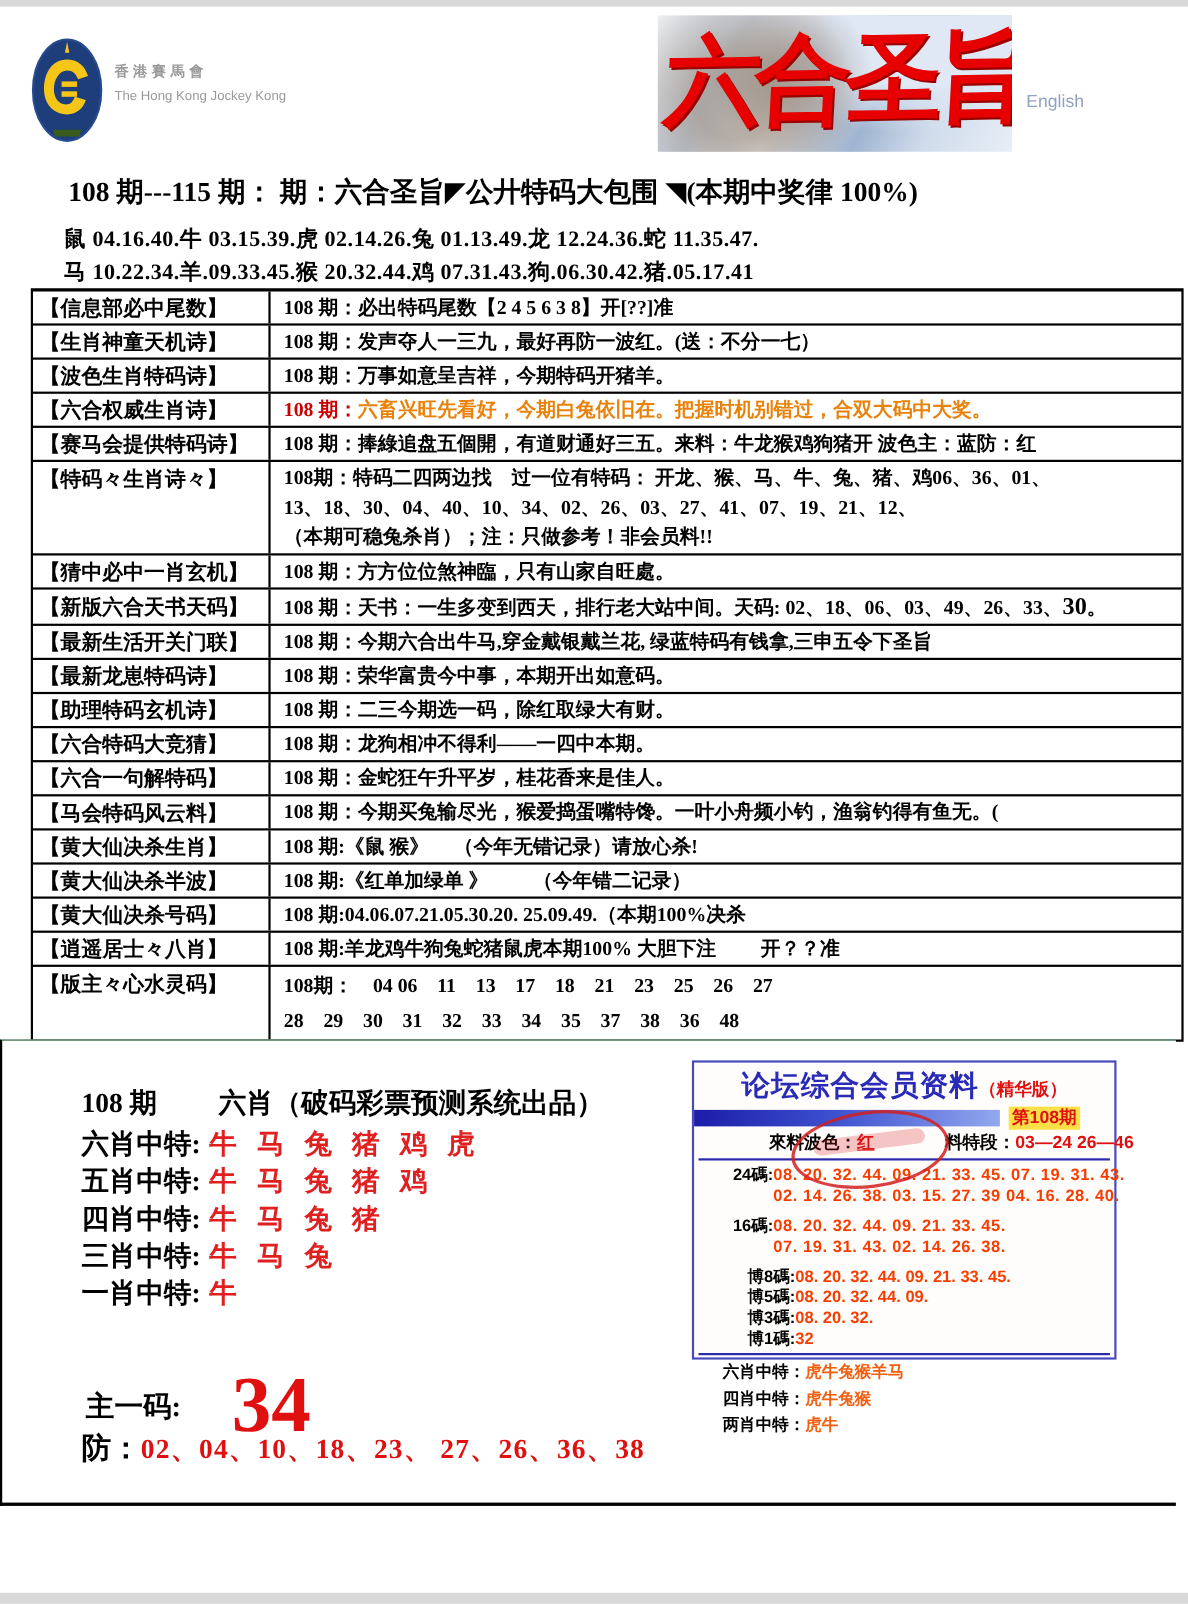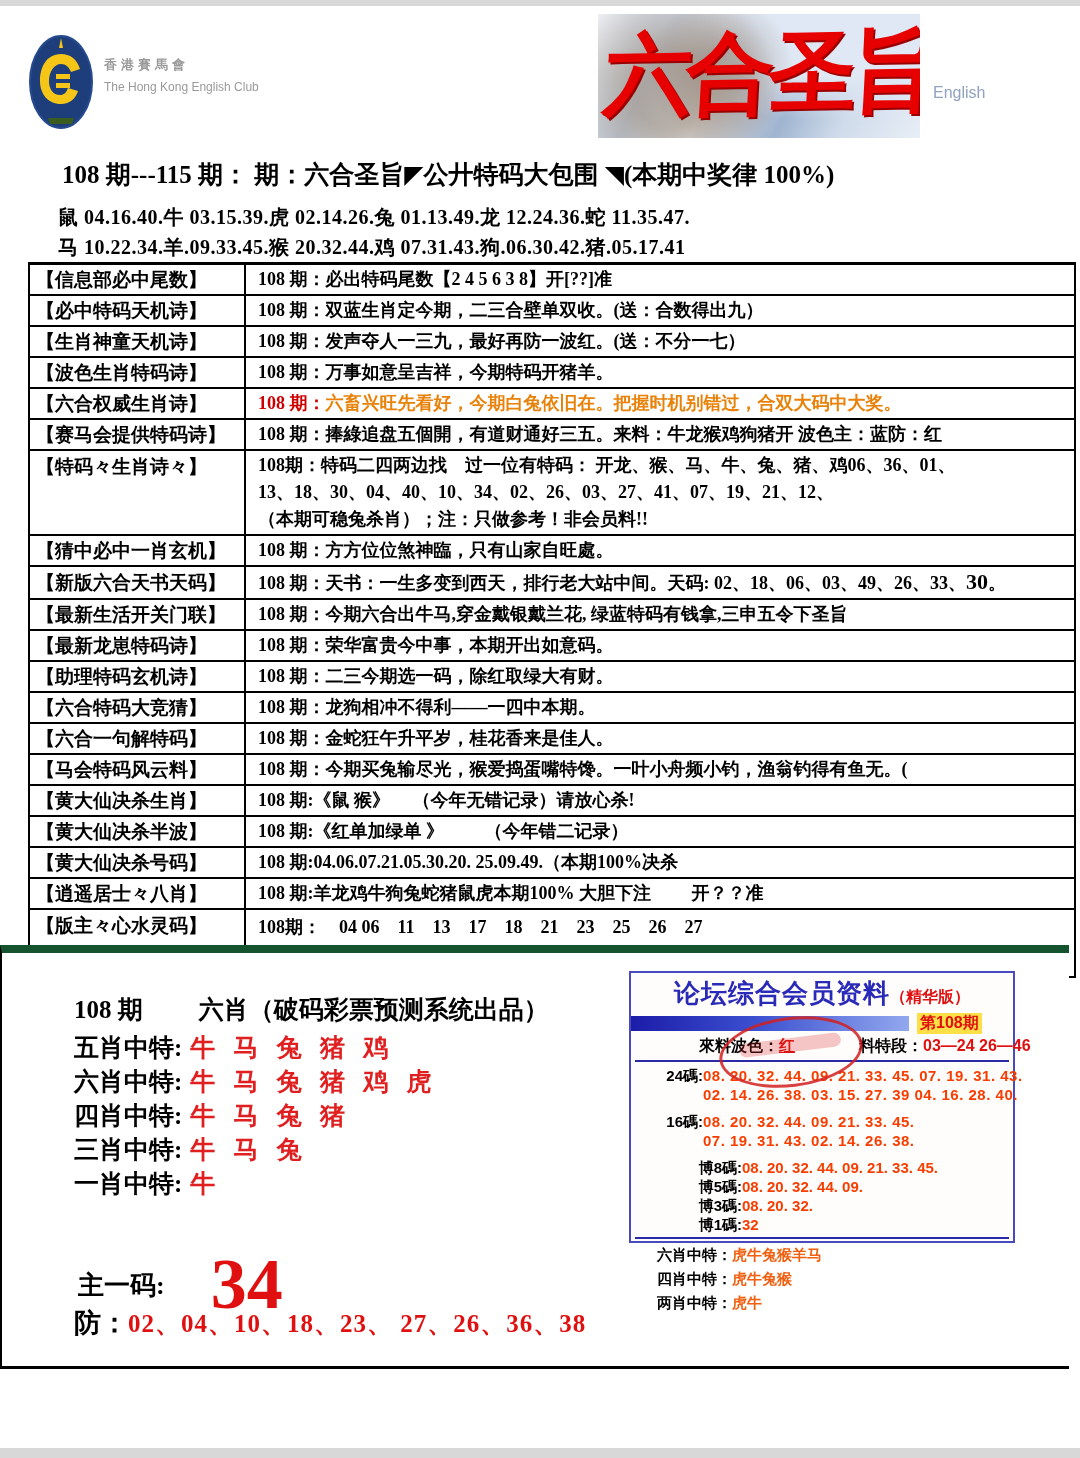--- a/index.html
+++ b/index.html
@@ -37,21 +37,21 @@
      padding:1px 2px 1px 6px;font-size:19px;font-weight:bold;min-height:27px;}
   .pbody{flex:1;display:flex;flex-direction:column;justify-content:center;
      padding:1px 4px 1px 12px;font-size:18px;font-weight:bold;}
   .pline{line-height:27px;white-space:nowrap;}
   .red{color:#cc0000;}
   .hot{color:#e8820a;}
   .bignum{font-size:22px;}
 
   
   .bottom{position:absolute;left:0;top:939px;width:1069px;height:424px;
-     border-top:8px solid #14532d;border-bottom:3px solid #000;border-left:2px solid #000;box-sizing:border-box;background:#fff;}
+     border-top:1px solid #14532d;border-bottom:3px solid #000;border-left:2px solid #000;box-sizing:border-box;background:#fff;}
   .bl-title{position:absolute;left:72px;top:40px;font-size:25px;font-weight:bold;}
   .bl-title .gap{display:inline-block;width:56px;}
   .bl-rows{position:absolute;left:72px;top:78px;}
   .bl-row{font-size:25px;font-weight:bold;line-height:34px;white-space:nowrap;}
   .bl-row .val{color:#e02020;letter-spacing:6px;margin-left:8px;}
   .main-code{position:absolute;left:76px;top:290px;font-size:26px;font-weight:bold;}
   .main-code .num{color:#e01010;font-size:72px;font-weight:bold;margin-left:46px;vertical-align:-14px;}
   .guard{position:absolute;left:72px;top:352px;font-size:27px;font-weight:bold;}
   .guard .nums{color:#e01010;font-size:25px;letter-spacing:1px;}
 
@@ -69,21 +69,21 @@
   .mwave .gapw{display:inline-block;width:64px;}
   .mwave .seg-val{color:#e01010;}
   .mrule{border:0;border-top:2px solid #2a2aa8;margin:3px 4px 4px 4px;}
   .mcode{display:flex;font-size:15px;font-weight:bold;line-height:19px;margin-top:1px;}
   .mcode .lbl{flex:0 0 72px;text-align:right;color:#000;}
   .mcode .nums{color:#f83d00;letter-spacing:.5px;white-space:nowrap;}
   .mcode.m16{margin-top:8px;}
   .mbo{display:flex;font-size:15px;font-weight:bold;line-height:19px;}
   .mbo .lbl{flex:0 0 92px;text-align:right;color:#000;}
   .mbo .nums{color:#f83d00;white-space:nowrap;}
-  .mbo-group{margin-top:8px;margin-left:19px;}
+  .mbo-group{margin-top:8px;}
   .mfoot{display:flex;margin-top:2px;}
   .mzods{flex:0 0 220px;padding-left:26px;}
   .mzod{font-size:15px;font-weight:bold;line-height:24px;white-space:nowrap;}
   .mzod .val{color:#f06010;}
   .mpoem{flex:1;padding-right:8px;}
   .mpoem-title{color:#20208a;font-size:15px;font-weight:bold;text-align:center;}
   .mpoem-line{color:#d01818;font-size:15px;font-weight:bold;line-height:24px;text-align:center;}
   .stamp{position:absolute;left:88px;top:44px;width:138px;height:64px;border:3px solid rgba(210,30,30,.85);
      border-radius:50%;transform:rotate(-7deg);pointer-events:none;}
   .stamp:after{content:"";position:absolute;left:18px;top:18px;right:18px;height:14px;
@@ -100,21 +100,21 @@
         <ellipse cx="33" cy="48" rx="31" ry="46" fill="#1d3e7a"></ellipse>
         <ellipse cx="33" cy="48" rx="31" ry="46" fill="none" stroke="#274b8f" stroke-width="2"></ellipse>
         <path d="M33 20 C18 20 12 34 12 47 C12 60 20 70 33 70 C42 70 48 64 50 57 L40 54 C38 59 36 61 32 61 C25 61 21 55 21 47 C21 38 26 30 33 30 C38 30 41 33 43 38 L52 35 C49 25 42 20 33 20 Z" fill="#f5c518"></path>
         <rect x="28" y="40" width="14" height="5" fill="#f5c518"></rect>
         <rect x="28" y="49" width="14" height="5" fill="#f5c518"></rect>
         <path d="M33 4 L35 14 L31 14 Z" fill="#f5c518"></path>
         <path d="M20 84 L46 84 L44 90 L22 90 Z" fill="#3a5c1e"></path>
       </svg>
       <div class="hkjc-text">
         <div class="hkjc-cn">香港賽馬會</div>
-        <div class="hkjc-en">The Hong Kong English Club</div>
+        <div class="hkjc-en">The Hong Kong Jockey Kong</div>
       </div>
     </div>
 
     <div class="banner">
       <div class="banner-txt">六合圣旨</div>
     </div>
     <a class="english">English</a>
 
     <div class="headline">108 期---115 期： 期：六合圣旨◤公廾特码大包围 ◥(本期中奖律 100%)</div>
     <div class="zline z1">鼠 04.16.40.牛 03.15.39.虎 02.14.26.兔 01.13.49.龙 12.24.36.蛇 11.35.47.</div>
@@ -123,26 +123,20 @@
 
   <div class="ptable">
 
     <div class="prow">
       <div class="plabel">【信息部必中尾数】</div>
       <div class="pbody">
           <div class="pline"><span>108 期：</span><span>必出特码尾数【2 4 5 6 3 8】开[??]准</span></div>
         </div>
     </div>
     <div class="prow">
-      <div class="plabel">【必中特码天机诗】</div>
-      <div class="pbody">
-          <div class="pline"><span>108 期：</span><span>双蓝生肖定今期，二三合壁单双收。(送：合数得出九）</span></div>
-        </div>
-    </div>
-    <div class="prow">
       <div class="plabel">【生肖神童天机诗】</div>
       <div class="pbody">
           <div class="pline"><span>108 期：</span><span>发声夺人一三九，最好再防一波红。(送：不分一七）</span></div>
         </div>
     </div>
     <div class="prow">
       <div class="plabel">【波色生肖特码诗】</div>
       <div class="pbody">
           <div class="pline"><span>108 期：</span><span>万事如意呈吉祥，今期特码开猪羊。</span></div>
         </div>
@@ -247,22 +241,22 @@
       </div>
     </div>
   </div>
 
   <div class="bottom">
 
     <div class="bl-title">
       <span>108 期</span><span class="gap"></span><span>六肖（破码彩票预测系统出品）</span>
     </div>
     <div class="bl-rows">
+      <div class="bl-row"><span>六肖中特:</span><span class="val">牛 马 兔 猪 鸡 虎</span></div>
       <div class="bl-row"><span>五肖中特:</span><span class="val">牛 马 兔 猪 鸡</span></div>
-      <div class="bl-row"><span>六肖中特:</span><span class="val">牛 马 兔 猪 鸡 虎</span></div>
       <div class="bl-row"><span>四肖中特:</span><span class="val">牛 马 兔 猪</span></div>
       <div class="bl-row"><span>三肖中特:</span><span class="val">牛 马 兔</span></div>
       <div class="bl-row"><span>一肖中特:</span><span class="val">牛</span></div>
     </div>
     <div class="main-code">
       <span>主一码:</span><span class="num">34</span>
     </div>
     <div class="guard">
       <span>防：</span><span class="nums">02、04、10、18、23、 27、26、36、38</span>
     </div>

